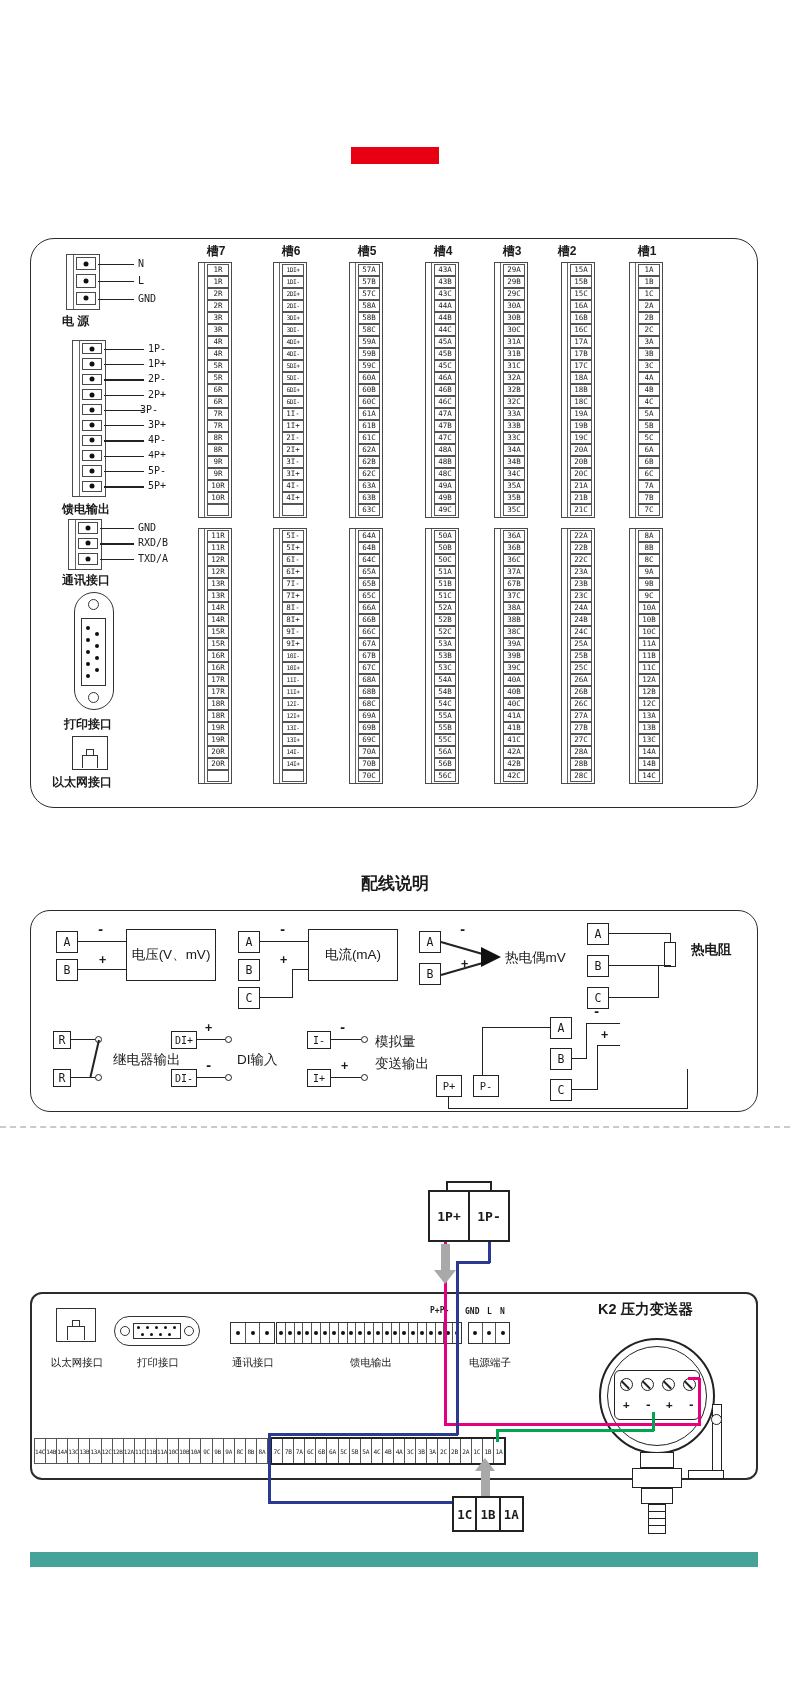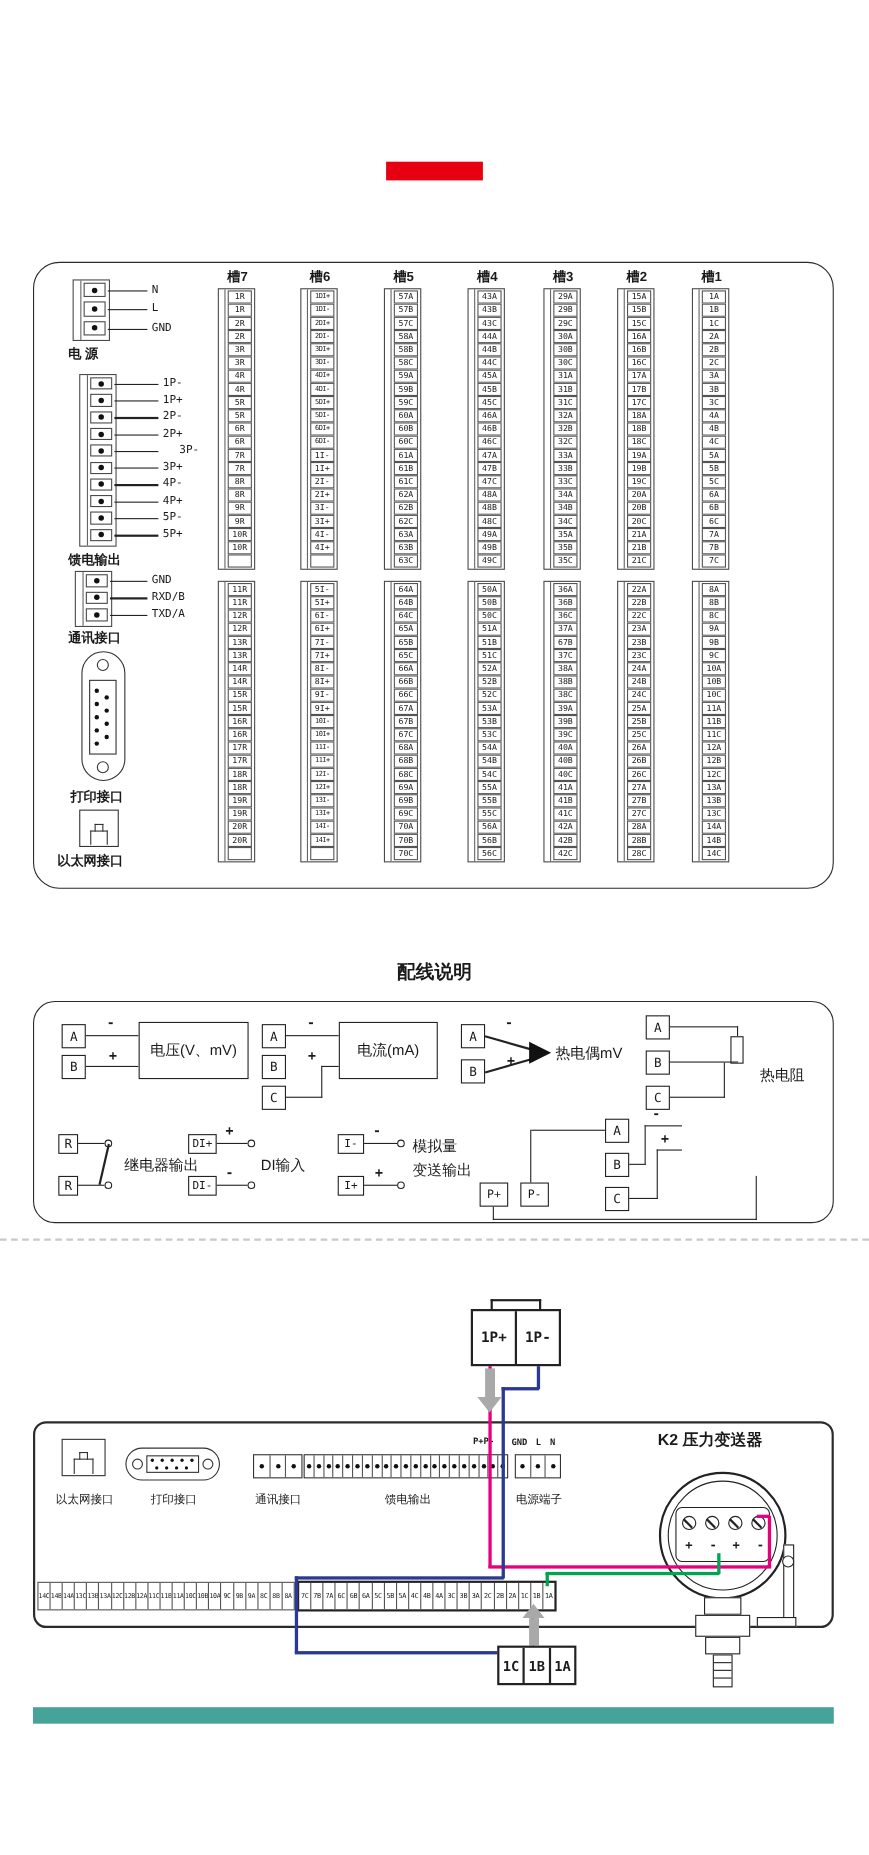--- a/index.html
+++ b/index.html
@@ -327,21 +327,21 @@
         <div class="term-cell">40A</div>
         <div class="term-cell">40B</div>
         <div class="term-cell">40C</div>
         <div class="term-cell">41A</div>
         <div class="term-cell">41B</div>
         <div class="term-cell">41C</div>
         <div class="term-cell">42A</div>
         <div class="term-cell">42B</div>
         <div class="term-cell">42C</div>
       </div>
-      <div class="slot-h" style="left: 561px;">槽2</div>
+      <div class="slot-h" style="left: 549px;">槽2</div>
       <div class="term-block" style="left: 561px; top: 262px;">
         <div class="rail"></div>
         <div class="term-cell">15A</div>
         <div class="term-cell">15B</div>
         <div class="term-cell">15C</div>
         <div class="term-cell">16A</div>
         <div class="term-cell">16B</div>
         <div class="term-cell">16C</div>
         <div class="term-cell">17A</div>
         <div class="term-cell">17B</div>
@@ -437,21 +437,21 @@
   <div class="abs" style="left:0;top:872px;width:790px;text-align:center;font-size:17px;font-weight:bold;">配线说明</div>
 
   <div class="rbox" id="box2" style="left:30px;top:910px;width:728px;height:202px;border-radius:20px;">
 
     <div class="tb" style="left:25px;top:20px;">A</div>
     <div class="tb" style="left:25px;top:48px;">B</div>
     <div class="wl" style="left:47px;top:30px;width:48px;height:1.3px;"></div>
     <div class="wl" style="left:47px;top:58px;width:48px;height:1.3px;"></div>
     <div class="sign" style="left:66px;top:12px;">-</div>
     <div class="sign" style="left:68px;top:42px;">+</div>
-    <div class="dbox" style="left:95px;top:18px;width:100px;height:52px;">电压(V、mV)</div>
+    <div class="dbox" style="left:95px;top:18px;width:90px;height:52px;">电压(V、mV)</div>
 
     <div class="tb" style="left:207px;top:20px;">A</div>
     <div class="tb" style="left:207px;top:48px;">B</div>
     <div class="tb" style="left:207px;top:76px;">C</div>
     <div class="wl" style="left:229px;top:30px;width:48px;height:1.3px;"></div>
     <div class="wl" style="left:229px;top:86px;width:33px;height:1.3px;"></div>
     <div class="wl" style="left:261px;top:58px;width:1.3px;height:29px;"></div>
     <div class="wl" style="left:261px;top:58px;width:16px;height:1.3px;"></div>
     <div class="sign" style="left:248px;top:12px;">-</div>
     <div class="sign" style="left:249px;top:42px;">+</div>
@@ -468,21 +468,21 @@
 
     <div class="tb" style="left:556px;top:12px;">A</div>
     <div class="tb" style="left:556px;top:44px;">B</div>
     <div class="tb" style="left:556px;top:76px;">C</div>
     <div class="wl" style="left:578px;top:22px;width:62px;height:1.3px;"></div>
     <div class="wl" style="left:639px;top:22px;width:1.3px;height:9px;"></div>
     <div class="abs" style="left:633px;top:31px;width:12px;height:25px;border:1.3px solid #222;box-sizing:border-box;background:#fff;"></div>
     <div class="wl" style="left:578px;top:54px;width:62px;height:1.3px;"></div>
     <div class="wl" style="left:578px;top:86px;width:50px;height:1.3px;"></div>
     <div class="wl" style="left:627px;top:55px;width:1.3px;height:32px;"></div>
-    <div class="dlabel" style="left:660px;top:58px;">热电阻</div>
+    <div class="dlabel" style="left:660px;top:30px;font-weight:bold;">热电阻</div>
 
     <div class="tb" style="left:22px;top:120px;width:18px;height:18px;">R</div>
     <div class="tb" style="left:22px;top:158px;width:18px;height:18px;">R</div>
     <div class="wl" style="left:40px;top:128px;width:24px;height:1.3px;"></div>
     <div class="wl" style="left:40px;top:166px;width:24px;height:1.3px;"></div>
     <div class="oc" style="left:64px;top:125px;"></div>
     <div class="oc" style="left:64px;top:163px;"></div>
     <div class="wl" style="left:67px;top:129px;width:1.8px;height:38px;transform:rotate(13deg);transform-origin:top center;"></div>
     <div class="dlabel" style="left:82px;top:140px;">继电器输出</div>
 
@@ -744,36 +744,36 @@
       <div class="lg-label" style="left: 75px; top: 31.25px;">2P-</div>
       <div class="lg-cell" style="left: 9px; top: 47.9px; width: 20px; height: 11.3px;">
         <div class="lg-dot"></div>
       </div>
       <div class="wl" style="left: 31px; top: 53.55px; width: 40px; height: 1.3px;"></div>
       <div class="lg-label" style="left: 75px; top: 46.55px;">2P+</div>
       <div class="lg-cell" style="left: 9px; top: 63.2px; width: 20px; height: 11.3px;">
         <div class="lg-dot"></div>
       </div>
       <div class="wl" style="left: 31px; top: 68.85px; width: 40px; height: 1.3px;"></div>
-      <div class="lg-label" style="left: 90px; top: 61.85px;">3P-</div>
+      <div class="lg-label" style="left: 67px; top: 61.85px;">3P-</div>
       <div class="lg-cell" style="left: 9px; top: 78.5px; width: 20px; height: 11.3px;">
         <div class="lg-dot"></div>
       </div>
       <div class="wl" style="left: 31px; top: 84.15px; width: 40px; height: 1.3px;"></div>
       <div class="lg-label" style="left: 75px; top: 77.15px;">3P+</div>
       <div class="lg-cell" style="left: 9px; top: 93.8px; width: 20px; height: 11.3px;">
         <div class="lg-dot"></div>
       </div>
       <div class="wl" style="left: 31px; top: 99.45px; width: 40px; height: 1.3px;"></div>
       <div class="lg-label" style="left: 75px; top: 92.45px;">4P-</div>
       <div class="lg-cell" style="left: 9px; top: 109.1px; width: 20px; height: 11.3px;">
         <div class="lg-dot"></div>
       </div>
       <div class="wl" style="left: 31px; top: 114.75px; width: 40px; height: 1.3px;"></div>
-      <div class="lg-label" style="left: 75px; top: 107.75px;">4P+</div>
+      <div class="lg-label" style="left: 75px; top: 107.75px; font-family: Liberation Mono, monospace;">4P+</div>
       <div class="lg-cell" style="left: 9px; top: 124.4px; width: 20px; height: 11.3px;">
         <div class="lg-dot"></div>
       </div>
       <div class="wl" style="left: 31px; top: 130.05px; width: 40px; height: 1.3px;"></div>
       <div class="lg-label" style="left: 75px; top: 123.05px;">5P-</div>
       <div class="lg-cell" style="left: 9px; top: 139.7px; width: 20px; height: 11.3px;">
         <div class="lg-dot"></div>
       </div>
       <div class="wl" style="left: 31px; top: 145.35px; width: 40px; height: 1.3px;"></div>
       <div class="lg-label" style="left: 75px; top: 138.35px;">5P+</div>

